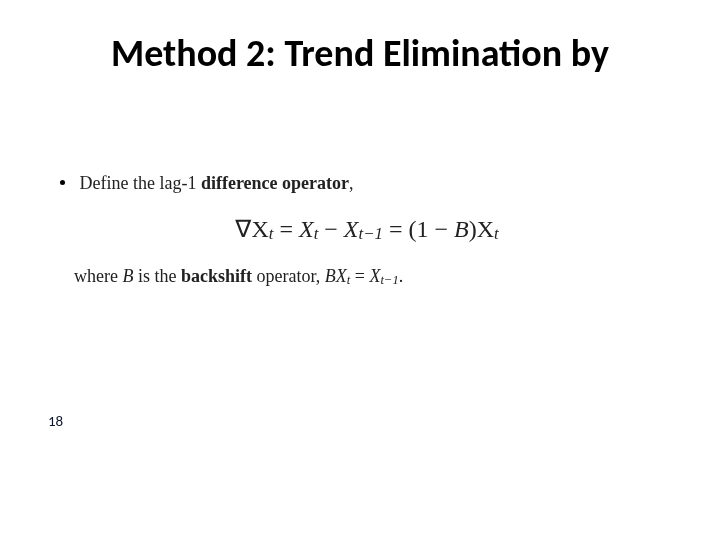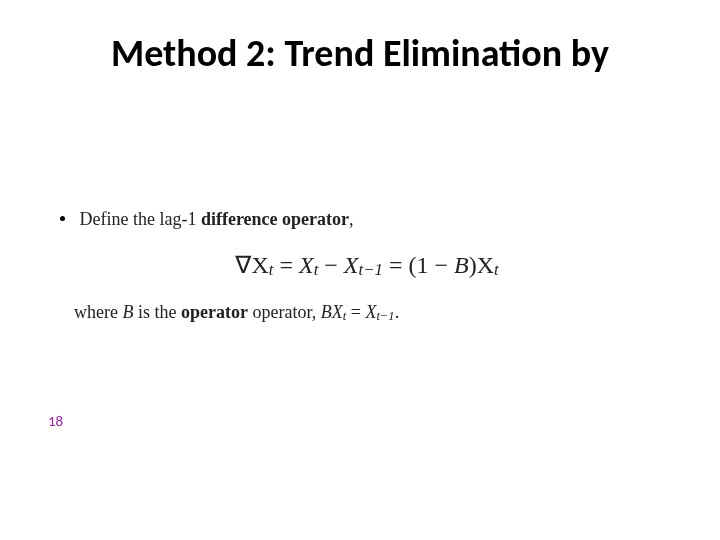--- a/index.html
+++ b/index.html
@@ -31,21 +31,20 @@
   }
   .body {
     position: absolute;
     top: 170px;
     left: 74px;
     right: 60px;
     font-family: "Times New Roman", Georgia, serif;
     font-size: 18px;
     line-height: 1.5;
     color: #222;
-    margin-top: 36px;
   }
   .body .row {
     margin-bottom: 6px;
   }
   .eq-center {
     text-align: center;
     margin: 14px 0 16px 0;
     font-size: 24px;
   }
   .eq-left {
@@ -64,21 +63,21 @@
     font-style: italic;
   }
   .it { font-style: italic; }
   .bold { font-weight: 700; }
   .page-num {
     position: absolute;
     left: 48px;
     bottom: 38px;
     font-size: 15px;
     font-family: Calibri, "Segoe UI", Arial, sans-serif;
-    color: #a21caf;
+    color: #0f172a;
   }
   
   .dot {
     display: inline-block;
     width: 5px;
     height: 5px;
     background: #000;
     border-radius: 50%;
     vertical-align: middle;
     margin-right: 10px;
@@ -106,21 +105,21 @@
     <div class="eq-center">
       <span><span>∇X</span><span class="sub">t</span></span>
       <span> = </span>
       <span class="it">X</span><span class="sub">t</span>
       <span> − </span>
       <span class="it">X</span><span class="sub">t−1</span>
       <span> = (1 − </span><span class="it">B</span><span>)X</span><span class="sub">t</span>
     </div>
 
     <div class="row">
-      <span>where </span><span class="it">B</span><span> is the </span><span class="bold">operator</span><span> operator, </span><span class="it">BX</span><span class="sub">t</span><span> = </span><span class="it">X</span><span class="sub">t−1</span><span>.</span>
+      <span>where </span><span class="it">B</span><span> is the </span><span class="bold">backshift</span><span> operator, </span><span class="it">BX</span><span class="sub">t</span><span> = </span><span class="it">X</span><span class="sub">t−1</span><span>.</span>
     </div>
 
 
   </div>
 
   <div class="page-num">18</div>
 
 </div>
 
 </body></html>

